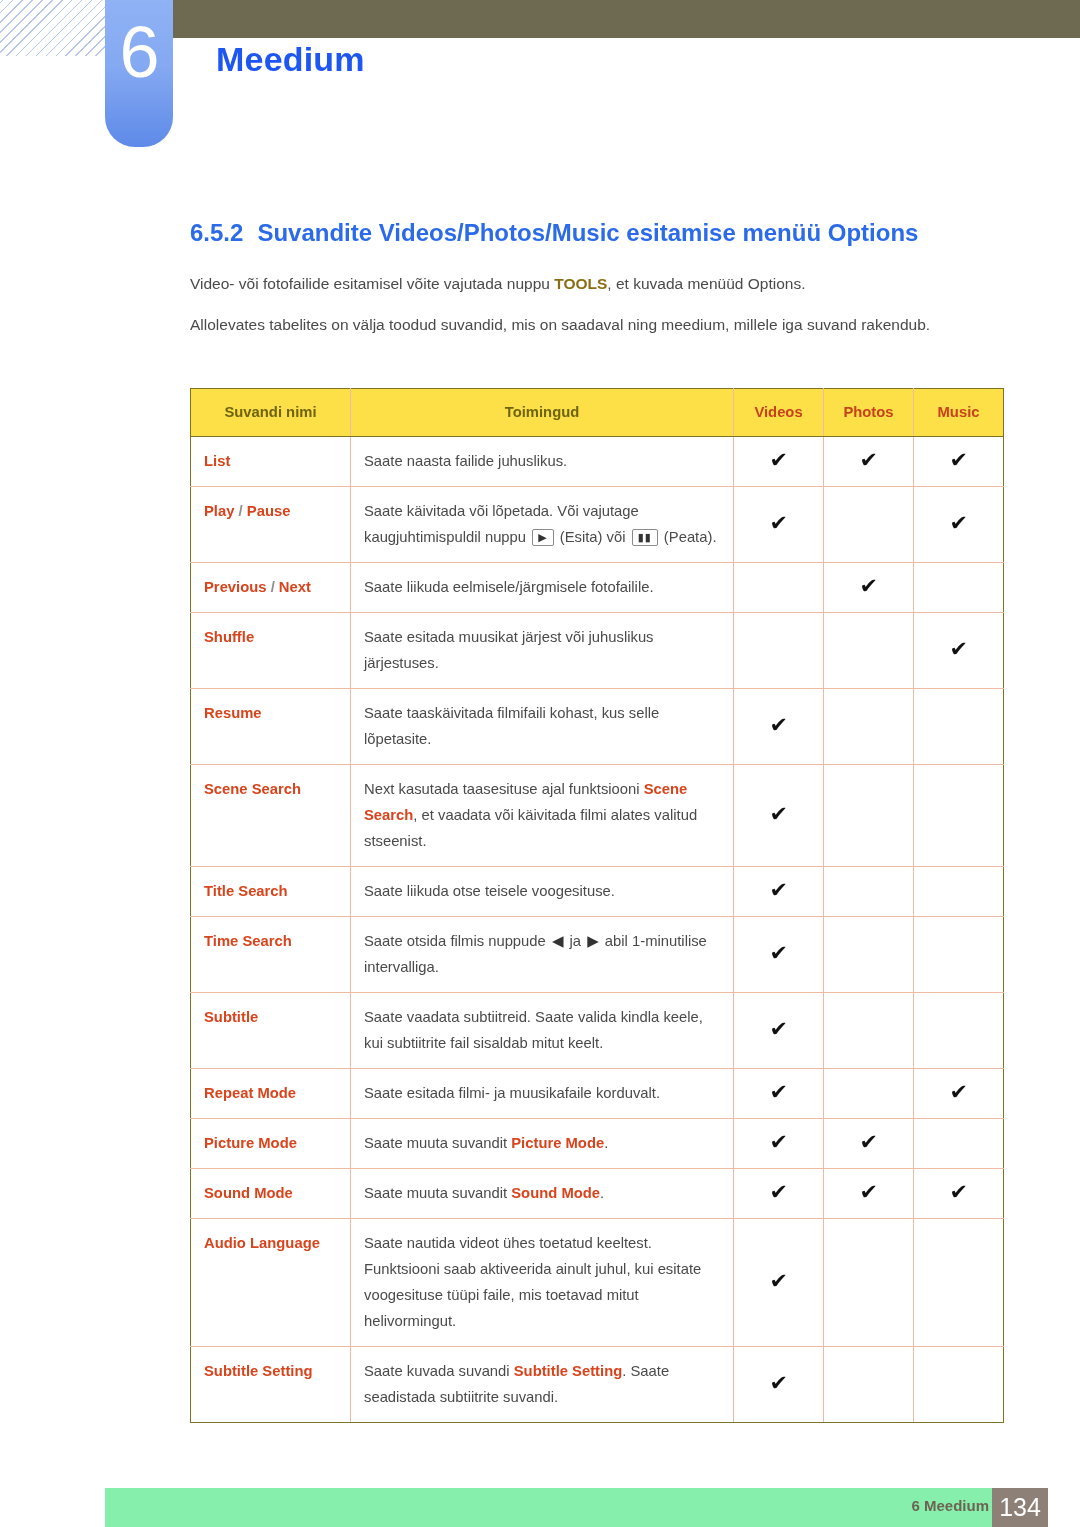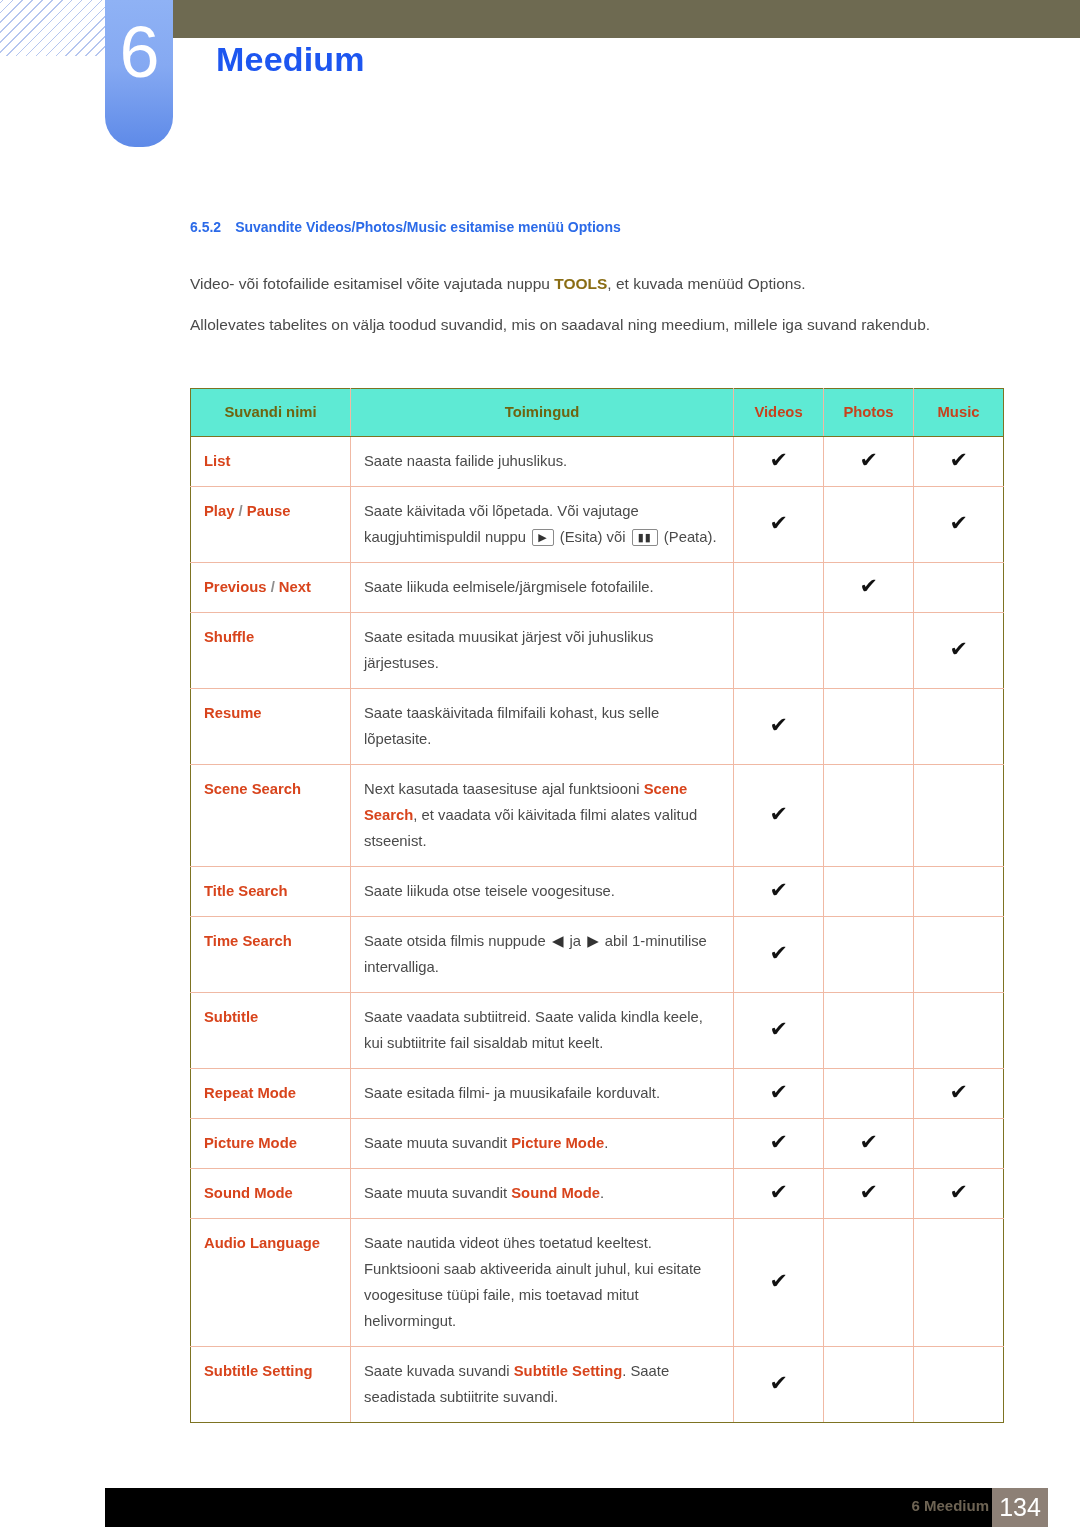--- a/index.html
+++ b/index.html
@@ -58,21 +58,21 @@
     color: #1d56f0;
     letter-spacing: 0.2px;
   }
 
   
   .content { position: absolute; left: 0; top: 0; width: 1080px; }
 
   .sec-head {
     position: absolute;
     left: 190px; top: 219px;
-    font-size: 14px;
+    font-size: 24px;
     font-weight: bold;
     color: #2b6ae8;
     white-space: nowrap;
   }
   .sec-head .num { margin-right: 14px; }
 
   .para {
     position: absolute;
     left: 190px;
     width: 790px;
@@ -93,21 +93,21 @@
     table-layout: fixed;
   }
   .opt-table th, .opt-table td {
     border: 1px solid #f0b9a4;
     vertical-align: top;
     padding: 11px 13px 12px 13px;
     font-size: 14.8px;
     line-height: 26px;
   }
   .opt-table thead th {
-    background: #5eead4;
+    background: #fde047;
     border-top: 1px solid #7d7322;
     border-bottom: 1px solid #7d7322;
     text-align: center;
     font-weight: bold;
     padding: 10px 6px 11px 6px;
     height: 42px;
   }
   .opt-table thead th:first-child { border-left: 1px solid #7d7322; }
   .opt-table thead th:last-child  { border-right: 1px solid #7d7322; }
   .th-olive { color: #6f6410; }
@@ -150,21 +150,21 @@
     top: -1px;
     letter-spacing: 1px;
   }
   .arrow-glyph { font-size: 15px; color: #333; padding: 0 2px; vertical-align: baseline; }
 
   
   .footbar {
     position: absolute;
     left: 105px; top: 1488px;
     width: 943px; height: 39px;
-    background: #000000;
+    background: #86efac;
   }
   .foot-label {
     position: absolute;
     right: 59px; top: 9px;
     font-size: 15px;
     font-weight: bold;
     color: #6d6353;
     white-space: nowrap;
   }
   .pagebox {

